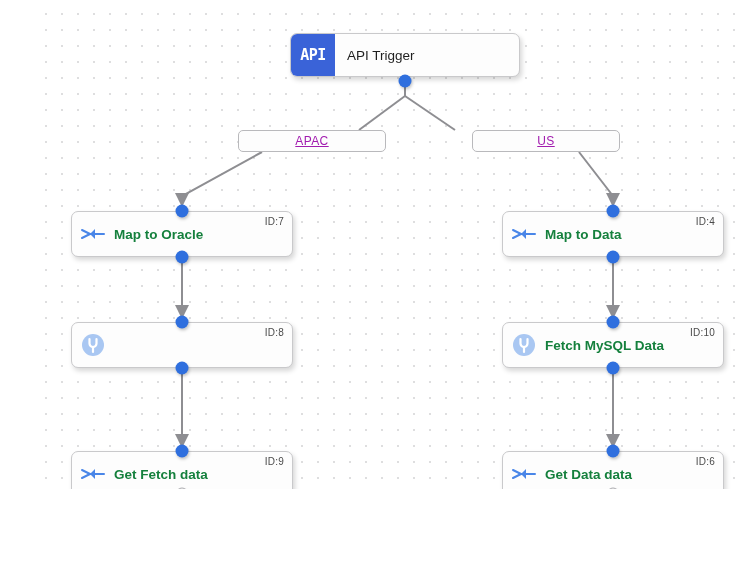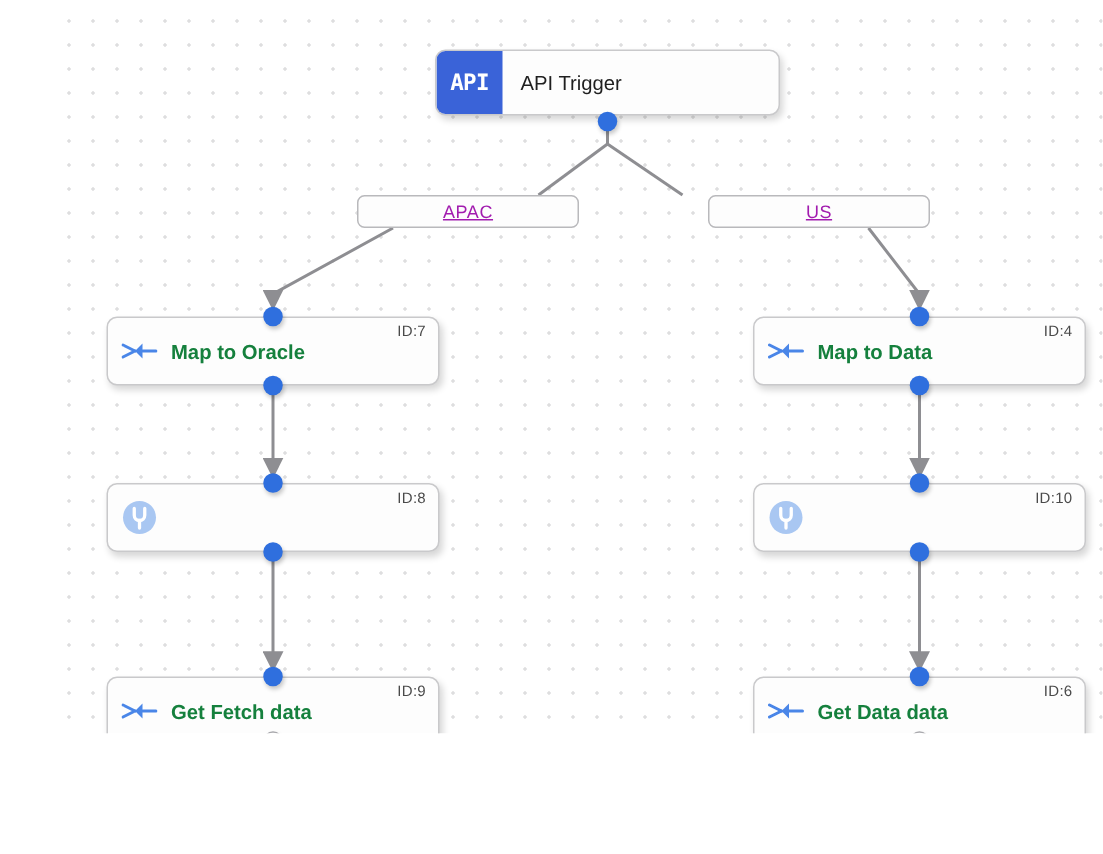--- a/index.html
+++ b/index.html
@@ -240,20 +240,21 @@
   <div class="port" style="left:581px; top:257px;"></div>
 
   <div class="node step" style="left:470px; top:322px;">
     <div class="node-icon">
       <svg width="26" height="26" viewBox="0 0 26 26" xmlns="http://www.w3.org/2000/svg">
         <circle cx="13" cy="13" r="11" fill="#a9c7f2"></circle>
         <path d="M 9.5 7 L 9.5 11.5 A 3.5 3.5 0 0 0 16.5 11.5 L 16.5 7" stroke="#ffffff" stroke-width="2.2" fill="none" stroke-linecap="round"></path>
         <path d="M 13 15 L 13 20" stroke="#ffffff" stroke-width="2.2" stroke-linecap="round"></path>
       </svg>
     </div>
+    <div class="node-title">Fetch MySQL Data</div>
     <div class="node-id">ID:10</div>
   </div>
   <div class="port" style="left:581px; top:322px;"></div>
   <div class="port" style="left:581px; top:368px;"></div>
 
   <div class="node step" style="left:470px; top:451px;">
     <div class="node-icon">
       <svg width="24" height="16" viewBox="0 0 24 16" xmlns="http://www.w3.org/2000/svg">
         <g stroke="#4a86e8" stroke-width="2" fill="none" stroke-linecap="round">
           <path d="M 1 4 L 9 8"></path>

